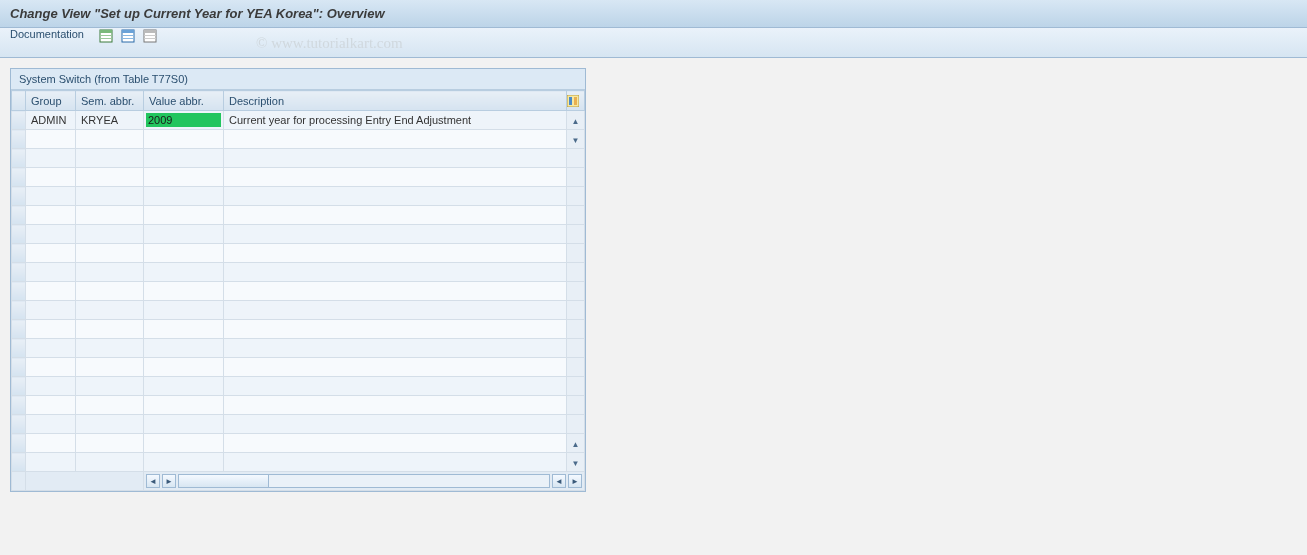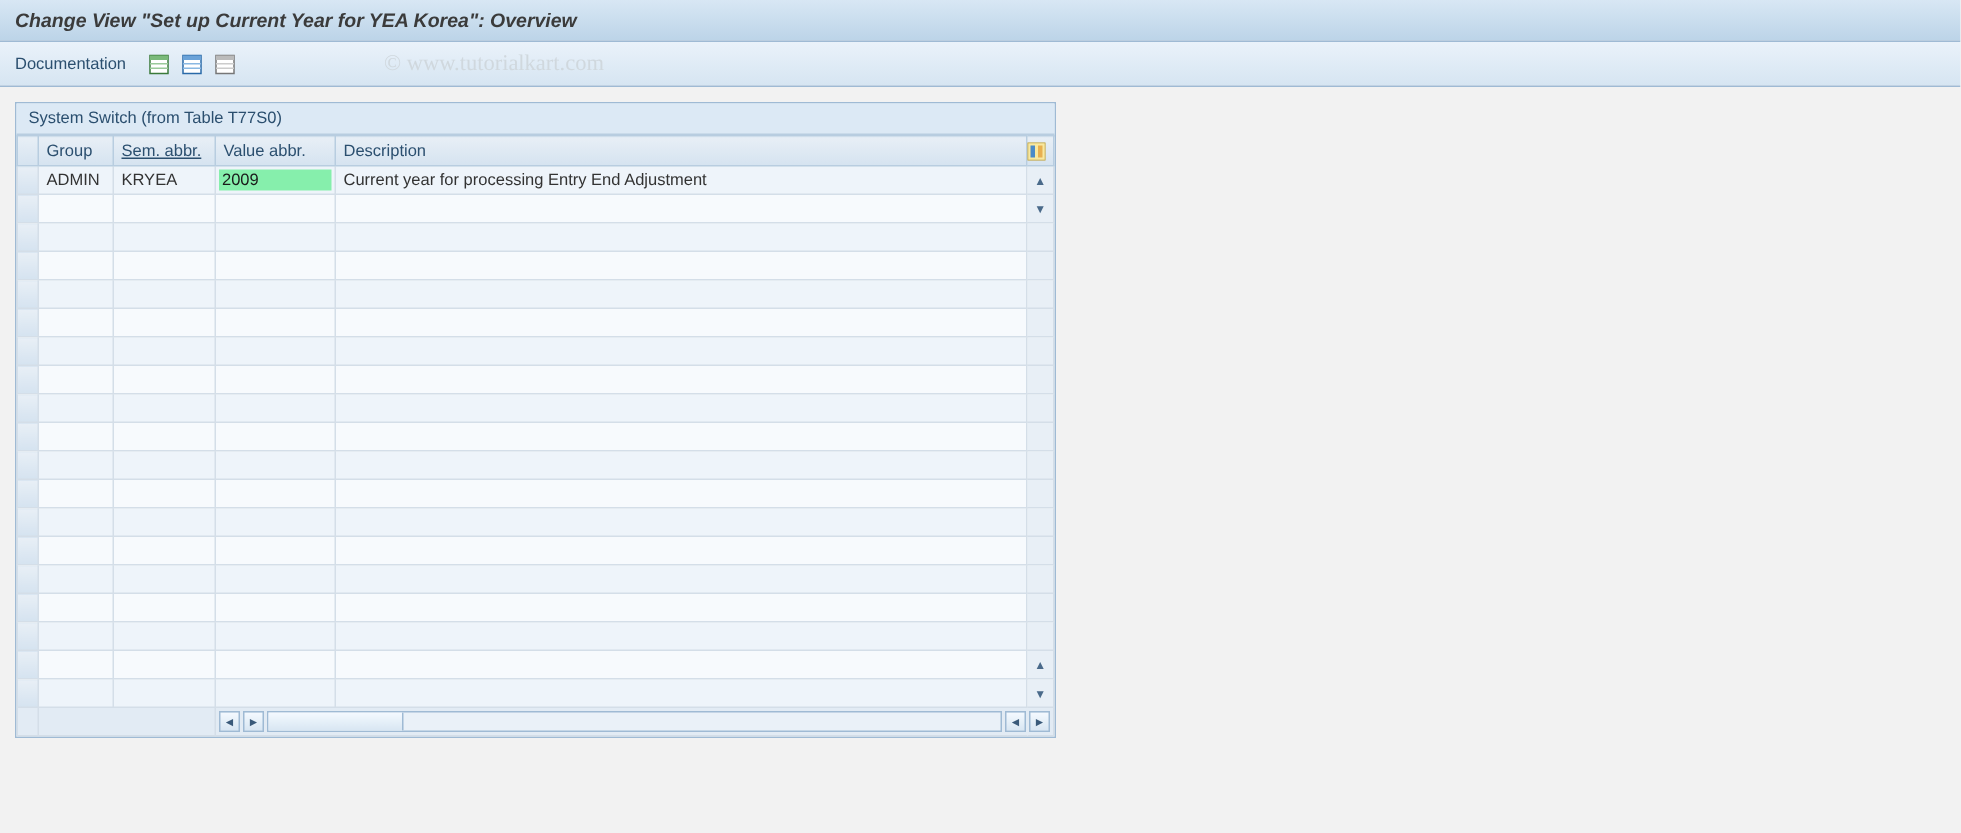--- a/index.html
+++ b/index.html
@@ -25,21 +25,20 @@
       font-style: italic;
       font-weight: bold;
       color: #3b3b3b;
     }
     .toolbar {
       background: linear-gradient(#eaf2fa, #d6e5f2);
       border-bottom: 1px solid #9fbad4;
       height: 30px;
       padding: 0 10px;
       display: flex;
-      align-items: center;
       gap: 6px;
       position: relative;
     }
     .toolbar-btn-text {
       font-size: 11px;
       color: #2b4f6f;
       margin-right: 8px;
       cursor: pointer;
     }
     .toolbar-icon {
@@ -57,21 +56,21 @@
       transform: translateY(-50%);
       font-size: 15px;
       color: #d0d8de;
       font-family: Georgia, serif;
       pointer-events: none;
     }
     .content-area {
       padding: 10px;
     }
     .panel {
-      width: 694px;
+      width: 576px;
       border: 1px solid #9fbad4;
       background: #f7fafd;
     }
     .panel-header {
       background: #dce9f5;
       padding: 4px 8px;
       font-size: 11px;
       color: #2b4f6f;
       border-bottom: 1px solid #b8cde0;
     }
@@ -89,21 +88,21 @@
       border: 1px solid #b8cde0;
       font-weight: normal;
       text-align: left;
       padding: 3px 5px;
       color: #2b4f6f;
       font-size: 11px;
       height: 20px;
     }
     .grid-table th.row-selector-col { width: 14px; padding:0; }
     .grid-table th.group-col { width: 50px; }
-    .grid-table th.sem-col { width: 68px; text-decoration: underline; }
+    .grid-table th.sem-col { width: 68px; }
     .grid-table th.value-col { width: 80px; }
     .grid-table th.desc-col { width: auto; }
     .grid-table th.config-col { width: 18px; padding:0; text-align:center;}
     .grid-table td {
       border: 1px solid #d4dee8;
       padding: 2px 5px;
       height: 19px;
       background: #fff;
       font-size: 11px;
       color: #333;
@@ -118,21 +117,21 @@
       padding:0;
     }
     .grid-table td.scroll-cell {
       background: #e8eff6;
       width: 18px;
       padding: 0;
       text-align:center;
     }
     .value-input {
       border: none;
-      background: #86efac;
+      background: #22c55e;
       font-size: 11px;
       width: 100%;
       padding: 1px 2px;
       font-family: inherit;
       color:#1a1a1a;
     }
     .scroll-arrow {
       font-size: 8px;
       color: #4a6a8a;
       line-height: 1;

